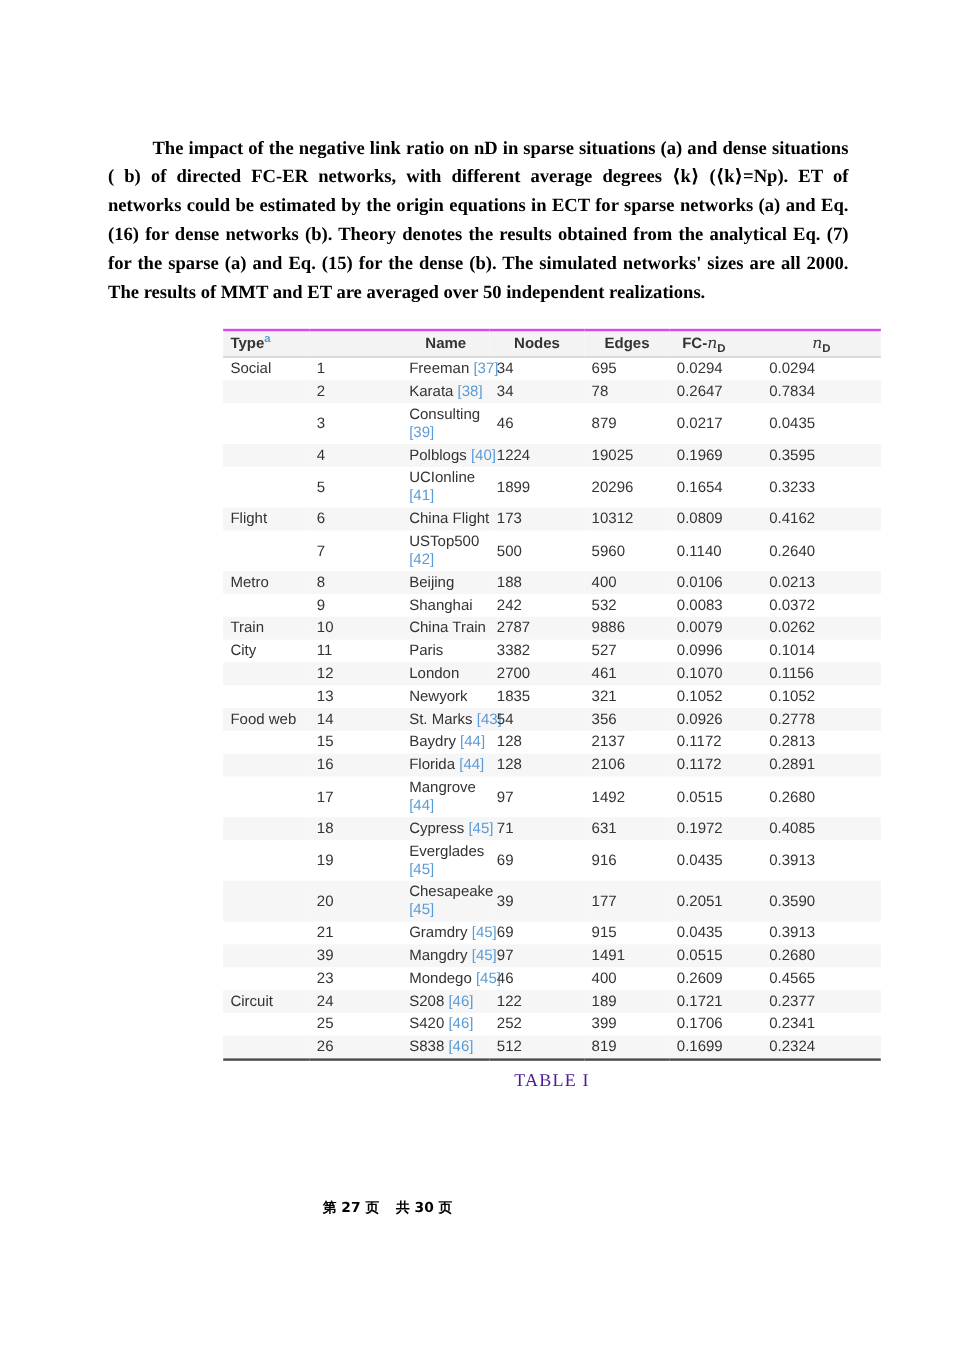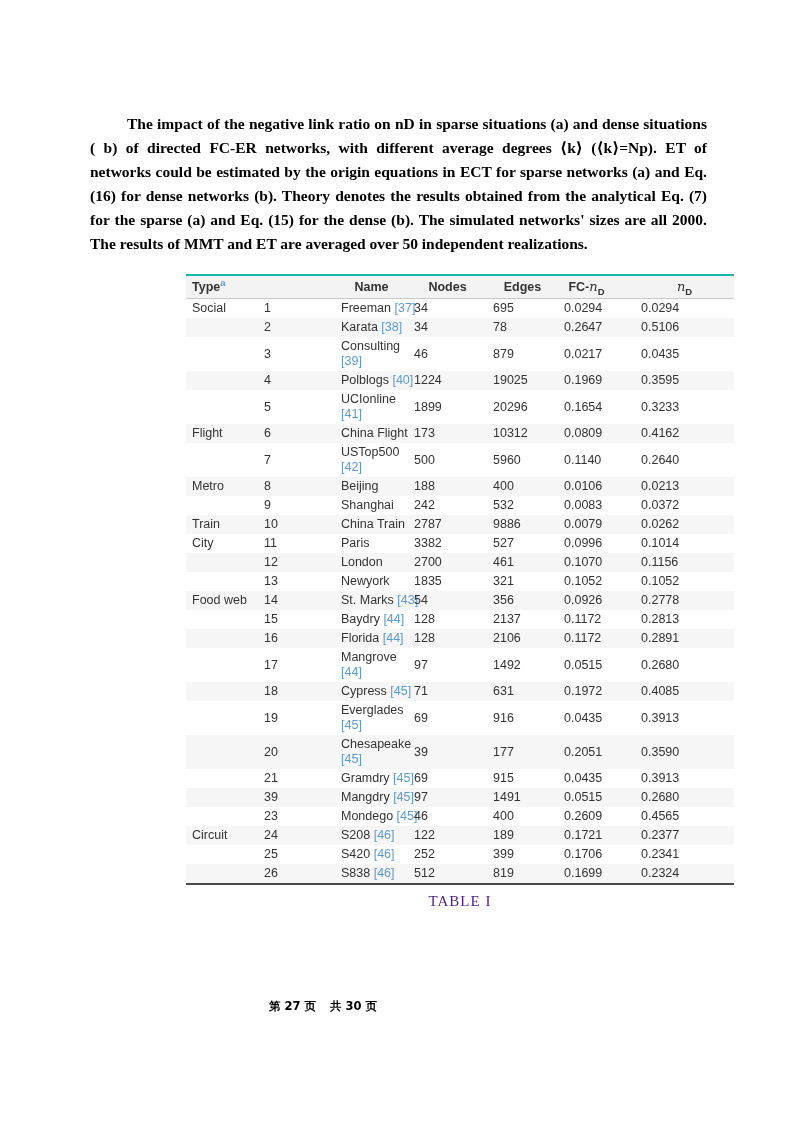--- a/index.html
+++ b/index.html
@@ -2,21 +2,21 @@
 <html><head>
 <meta charset="utf-8">
 <style>
   html,body{margin:0;padding:0;background:#fff;}
   .page{position:relative;width:794px;height:1123px;background:#ffffff;overflow:hidden;
         font-family:"Liberation Serif","DejaVu Serif",serif;color:#000;}
   .para{position:absolute;left:90px;top:96px;width:617px;font-size:15.5px;line-height:24px;
         text-align:justify;text-indent:37px;color:#000;font-weight:bold;}
   .tbl{position:absolute;left:186px;top:274px;width:548px;border-collapse:collapse;table-layout:fixed;
        font-family:"Liberation Sans","DejaVu Sans",sans-serif;font-size:12.5px;color:#333;
-       border-top:2px solid #14b8a6;border-bottom:2px solid #4a4a4a;}
+       border-top:2px solid #d946ef;border-bottom:2px solid #4a4a4a;}
   .tbl th{font-weight:bold;text-align:center;padding:3px 2px;line-height:15px;
           background:#f3f3f3;border-bottom:1px solid #c8c8c8;color:#333;}
   .tbl th.h-0{text-align:left;padding-left:6px;}
   .tbl th.h-5{padding-right:22px;}
   .tbl td{padding:2px 2px 2px 6px;line-height:15px;vertical-align:middle;text-align:left;}
   .tbl tr.alt{background:#f6f6f6;}
   .c-name{white-space:nowrap;}
   .ref{color:#5b9bd5;}
   sup.ref{font-size:9.5px;line-height:0;}
   sub{font-size:9.5px;line-height:0;}
@@ -65,21 +65,21 @@
           <td class="c-fc">0.0294</td>
           <td class="c-nd">0.0294</td>
         </tr>
         <tr class="alt">
           <td class="c-type"></td>
           <td class="c-num">2</td>
           <td class="c-name"><span>Karata</span> <span class="ref">[38]</span></td>
           <td class="c-nodes">34</td>
           <td class="c-edges">78</td>
           <td class="c-fc">0.2647</td>
-          <td class="c-nd">0.5106</td>
+          <td class="c-nd">0.7834</td>
         </tr>
         <tr>
           <td class="c-type"></td>
           <td class="c-num">3</td>
           <td class="c-name"><span>Consulting</span><br><span class="ref">[39]</span></td>
           <td class="c-nodes">46</td>
           <td class="c-edges">879</td>
           <td class="c-fc">0.0217</td>
           <td class="c-nd">0.0435</td>
         </tr>

